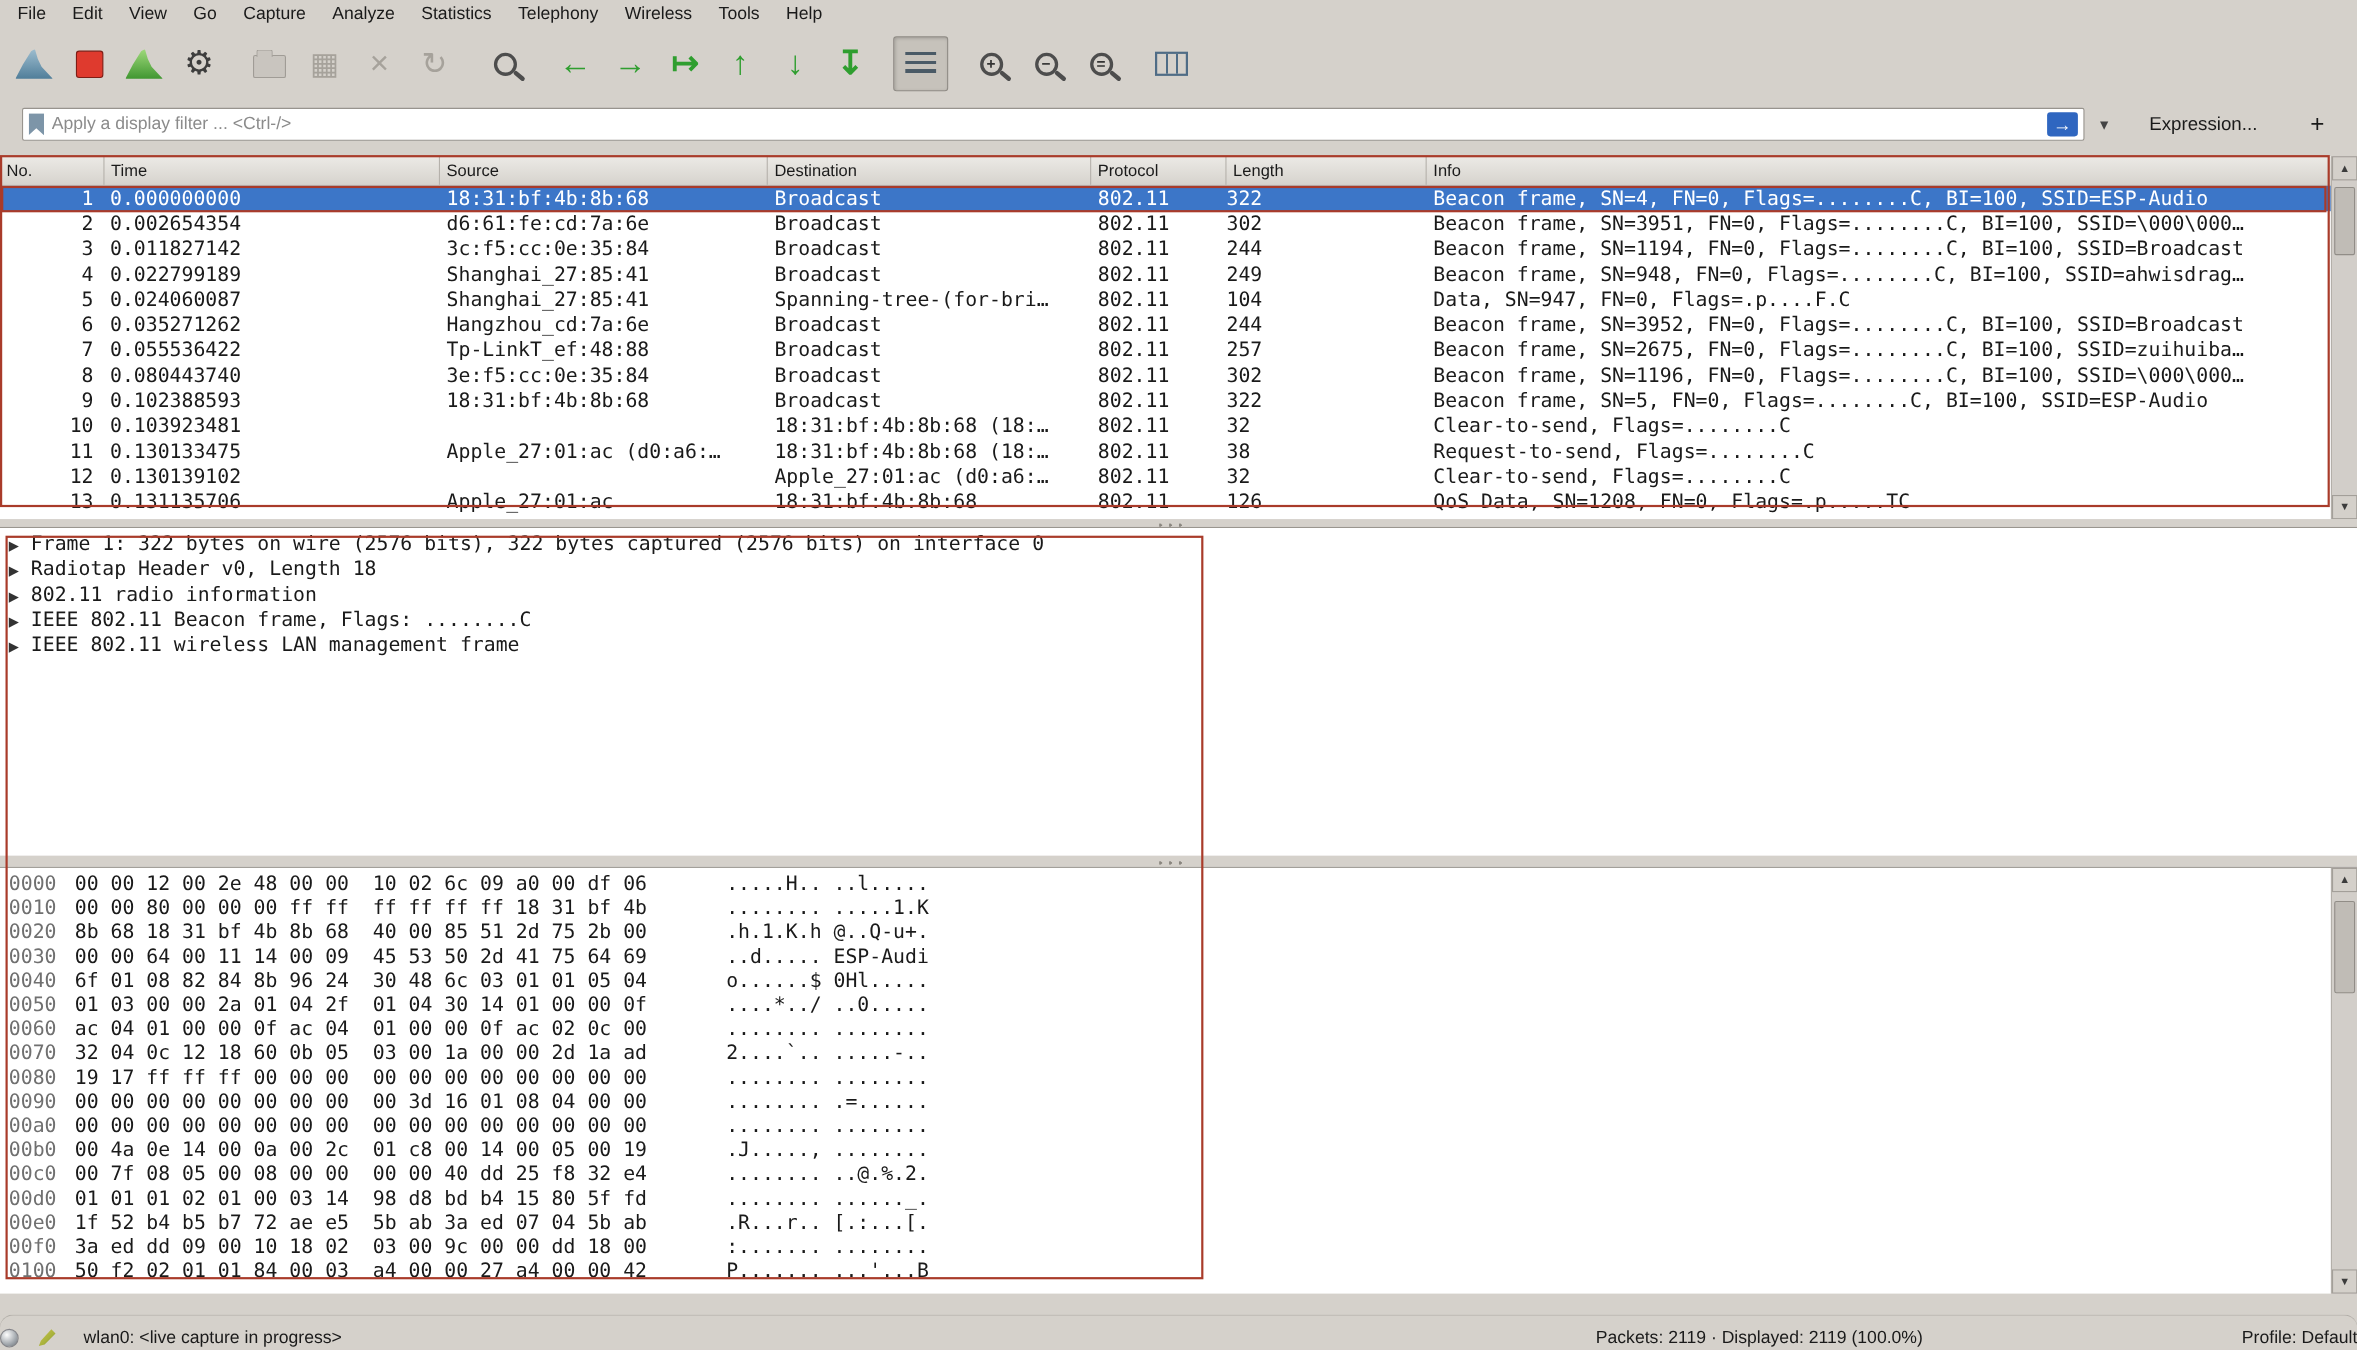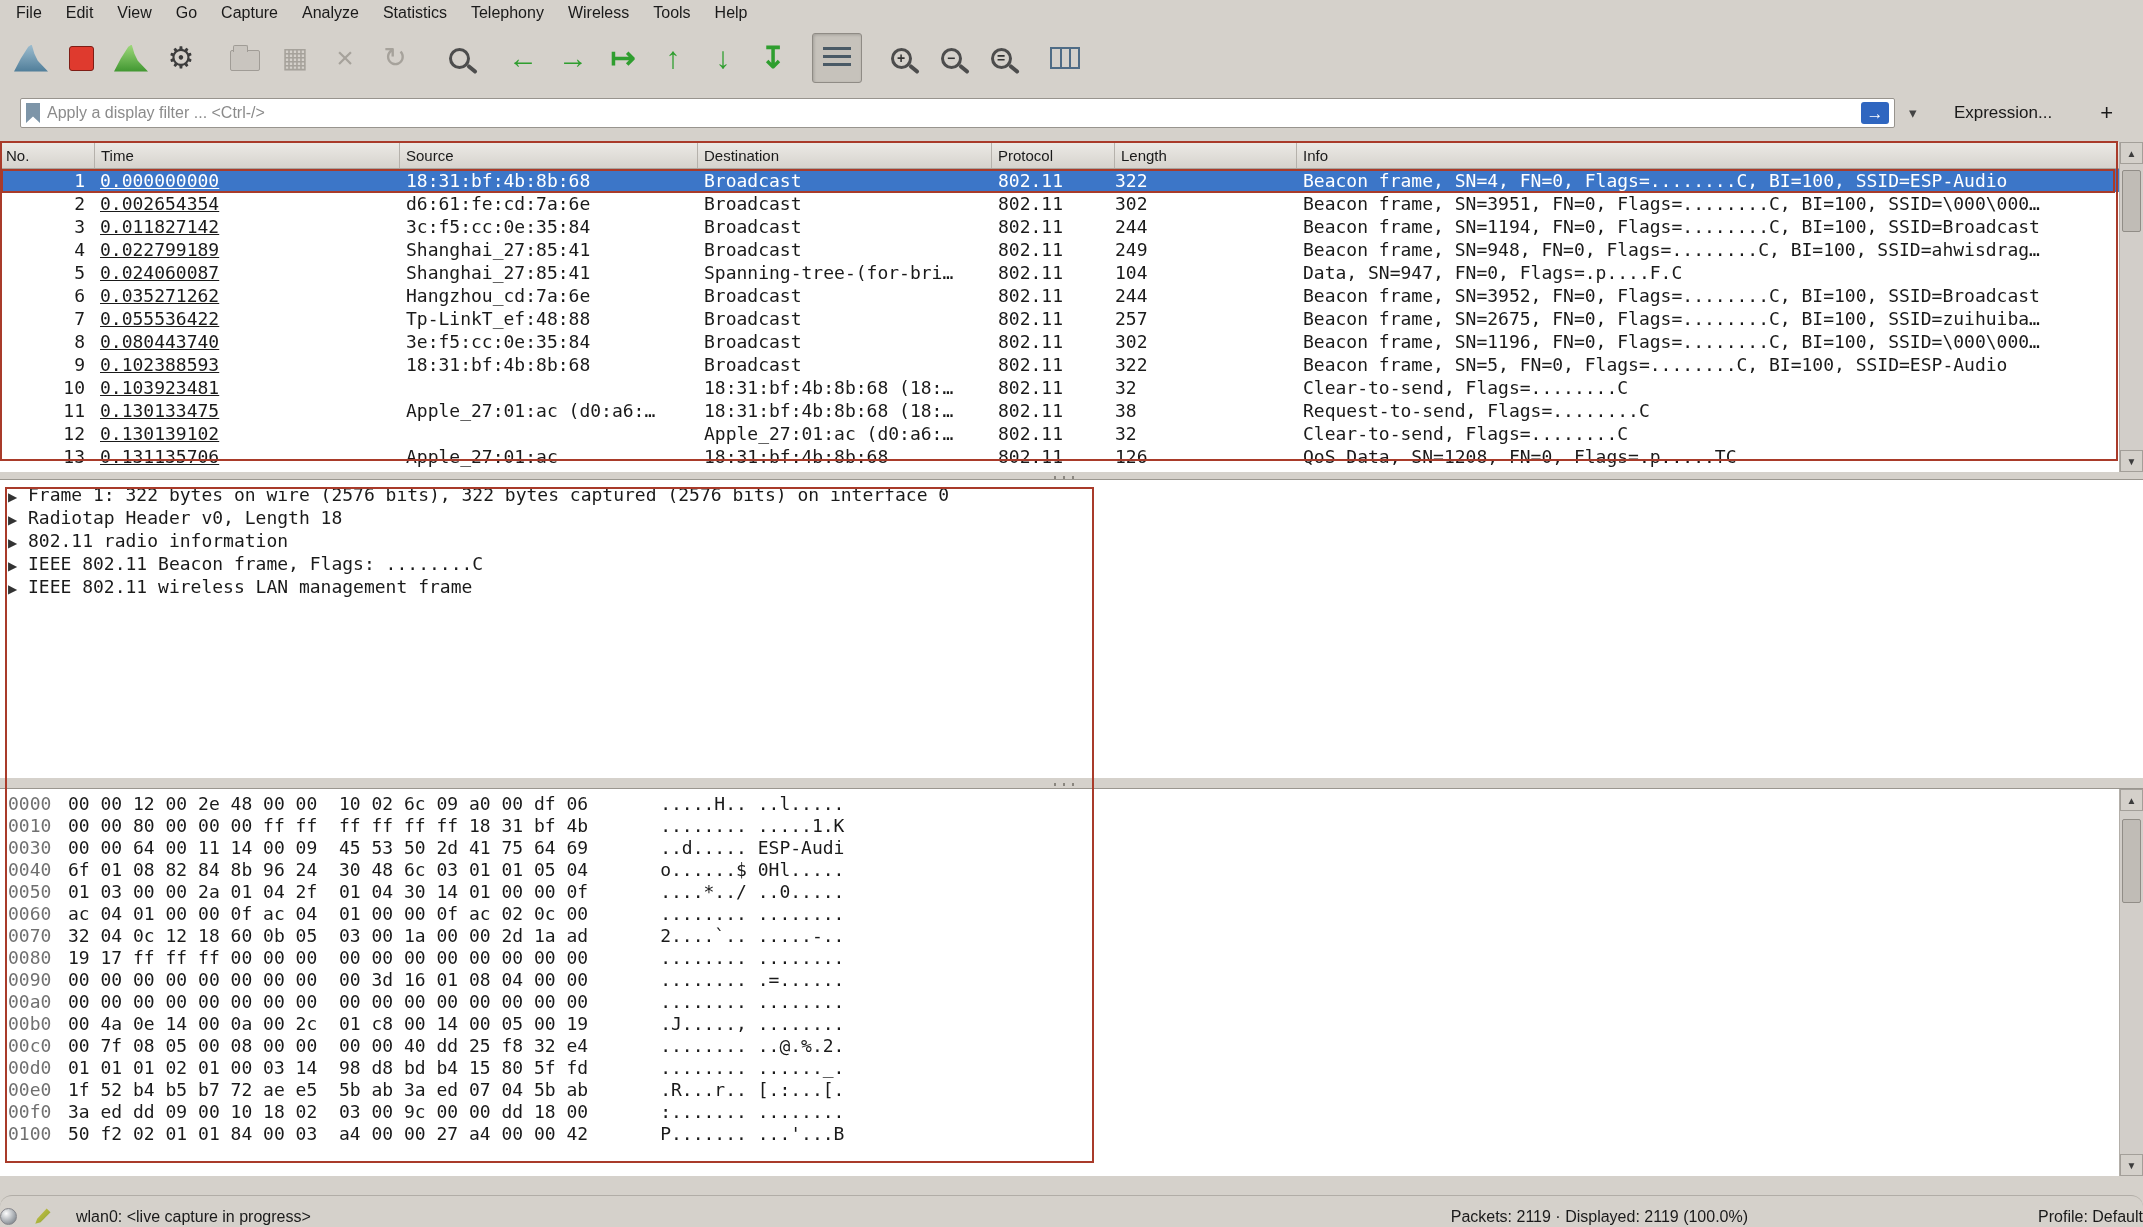--- a/index.html
+++ b/index.html
@@ -79,21 +79,21 @@
   .col-src { width:298px; }
   .col-dst { width:294px; }
   .col-proto { width:123px; }
   .col-len { width:182px; }
   .col-info { flex:1; border-right:none; }
   .rows { position:absolute; top:27px; left:0; right:24px; bottom:0; overflow:hidden; background:#fff; }
   .prow { display:flex; height:23px; line-height:23px;
     font-family:"DejaVu Sans Mono", monospace; font-size:18px; white-space:nowrap; }
   .prow .cell { overflow:hidden; white-space:nowrap; }
   .prow .col-no { text-align:right; padding-right:10px; }
-  .prow .col-time { padding-left:5px;text-decoration:underline; }
+  .prow .col-time { padding-left:5px; }
   .prow .col-src, .prow .col-dst, .prow .col-proto, .prow .col-info { padding-left:6px; }
   .prow .col-len { padding-right:8px; }
   .prow.selected { background:#3c76c8; color:#fff; }
 
   
   .sb { position:absolute; top:0; bottom:0; right:0; width:24px; background:#d2cec9;
     border-left:1px solid #b3afa9; }
   .sbbtn { position:absolute; left:0; right:0; height:22px; background:#d4d0ca;
     border:1px solid #a39f99; display:flex; align-items:center; justify-content:center;
     font-size:10px; color:#3c3c3c; }
@@ -445,20 +445,21 @@
 
 <div class="splitter s2"></div>
 
 <div class="hexpane">
   <div>
 
       <div class="hexrow"><span class="hoff">0000</span><span class="hbytes">00 00 12 00 2e 48 00 00  10 02 6c 09 a0 00 df 06</span><span class="hascii">.....H.. ..l.....</span></div>
 
       <div class="hexrow"><span class="hoff">0010</span><span class="hbytes">00 00 80 00 00 00 ff ff  ff ff ff ff 18 31 bf 4b</span><span class="hascii">........ .....1.K</span></div>
 
+      <div class="hexrow"><span class="hoff">0020</span><span class="hbytes">8b 68 18 31 bf 4b 8b 68  40 00 85 51 2d 75 2b 00</span><span class="hascii">.h.1.K.h @..Q-u+.</span></div>
 
       <div class="hexrow"><span class="hoff">0030</span><span class="hbytes">00 00 64 00 11 14 00 09  45 53 50 2d 41 75 64 69</span><span class="hascii">..d..... ESP-Audi</span></div>
 
       <div class="hexrow"><span class="hoff">0040</span><span class="hbytes">6f 01 08 82 84 8b 96 24  30 48 6c 03 01 01 05 04</span><span class="hascii">o......$ 0Hl.....</span></div>
 
       <div class="hexrow"><span class="hoff">0050</span><span class="hbytes">01 03 00 00 2a 01 04 2f  01 04 30 14 01 00 00 0f</span><span class="hascii">....*../ ..0.....</span></div>
 
       <div class="hexrow"><span class="hoff">0060</span><span class="hbytes">ac 04 01 00 00 0f ac 04  01 00 00 0f ac 02 0c 00</span><span class="hascii">........ ........</span></div>
 
       <div class="hexrow"><span class="hoff">0070</span><span class="hbytes">32 04 0c 12 18 60 0b 05  03 00 1a 00 00 2d 1a ad</span><span class="hascii">2....`.. .....-..</span></div>

